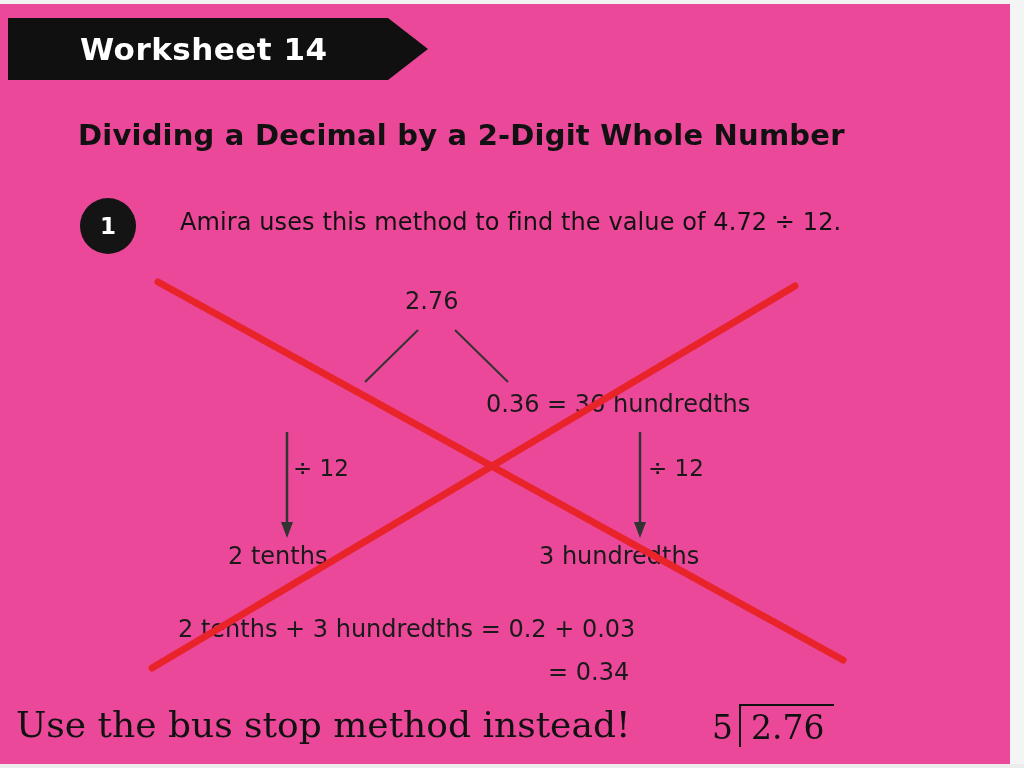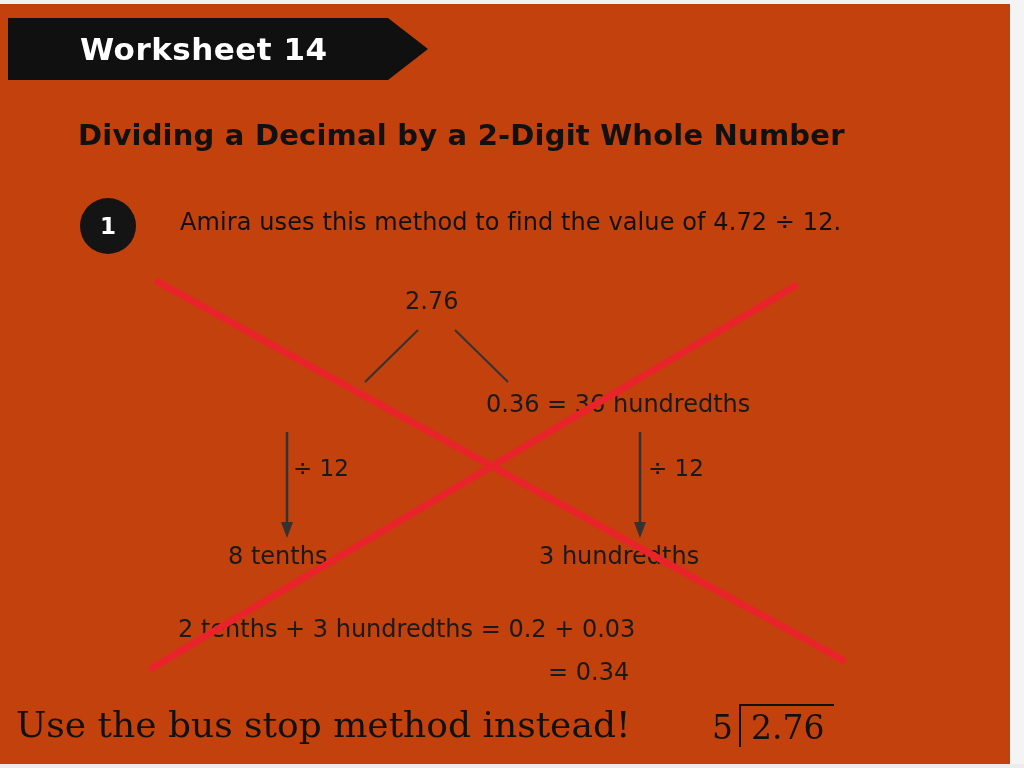--- a/index.html
+++ b/index.html
@@ -13,21 +13,21 @@
     position: relative;
     overflow: hidden;
     font-family: "DejaVu Sans", sans-serif;
   }
 
   
   .page {
     position: absolute;
     left: 0; top: 0;
     width: 1024px; height: 768px;
-    background: #c2410c;
+    background: #ec4899;
   }
   .edge-top {
     position: absolute; left: 0; top: 0; width: 1024px; height: 4px;
     background: #f2f2f2;
   }
   .edge-right {
     position: absolute; right: 0; top: 0; width: 14px; height: 768px;
     background: #f4f4f4;
   }
   .edge-bottom {
@@ -156,21 +156,21 @@
 
   <div class="subtitle">Dividing a Decimal by a 2-Digit Whole Number</div>
 
   <div class="q-badge">1</div>
   <div class="q-text">Amira uses this method to find the value of 4.72 ÷ 12.</div>
 
   <div class="w w-top">2.76</div>
   <div class="w w-right">0.36 = 36 hundredths</div>
   <div class="w w-div-l">÷ 12</div>
   <div class="w w-div-r">÷ 12</div>
-  <div class="w w-res-l">8 tenths</div>
+  <div class="w w-res-l">2 tenths</div>
   <div class="w w-res-r">3 hundredths</div>
   <div class="w w-sum">2 tenths + 3 hundredths = 0.2 + 0.03</div>
   <div class="w w-sum2">= 0.34</div>
 
   <svg class="diagram-svg" viewBox="0 0 1024 768">
 
     <g stroke="#333333" stroke-width="2" fill="none">
       <line x1="418" y1="330" x2="365" y2="382"></line>
       <line x1="455" y1="330" x2="508" y2="382"></line>
     </g>

